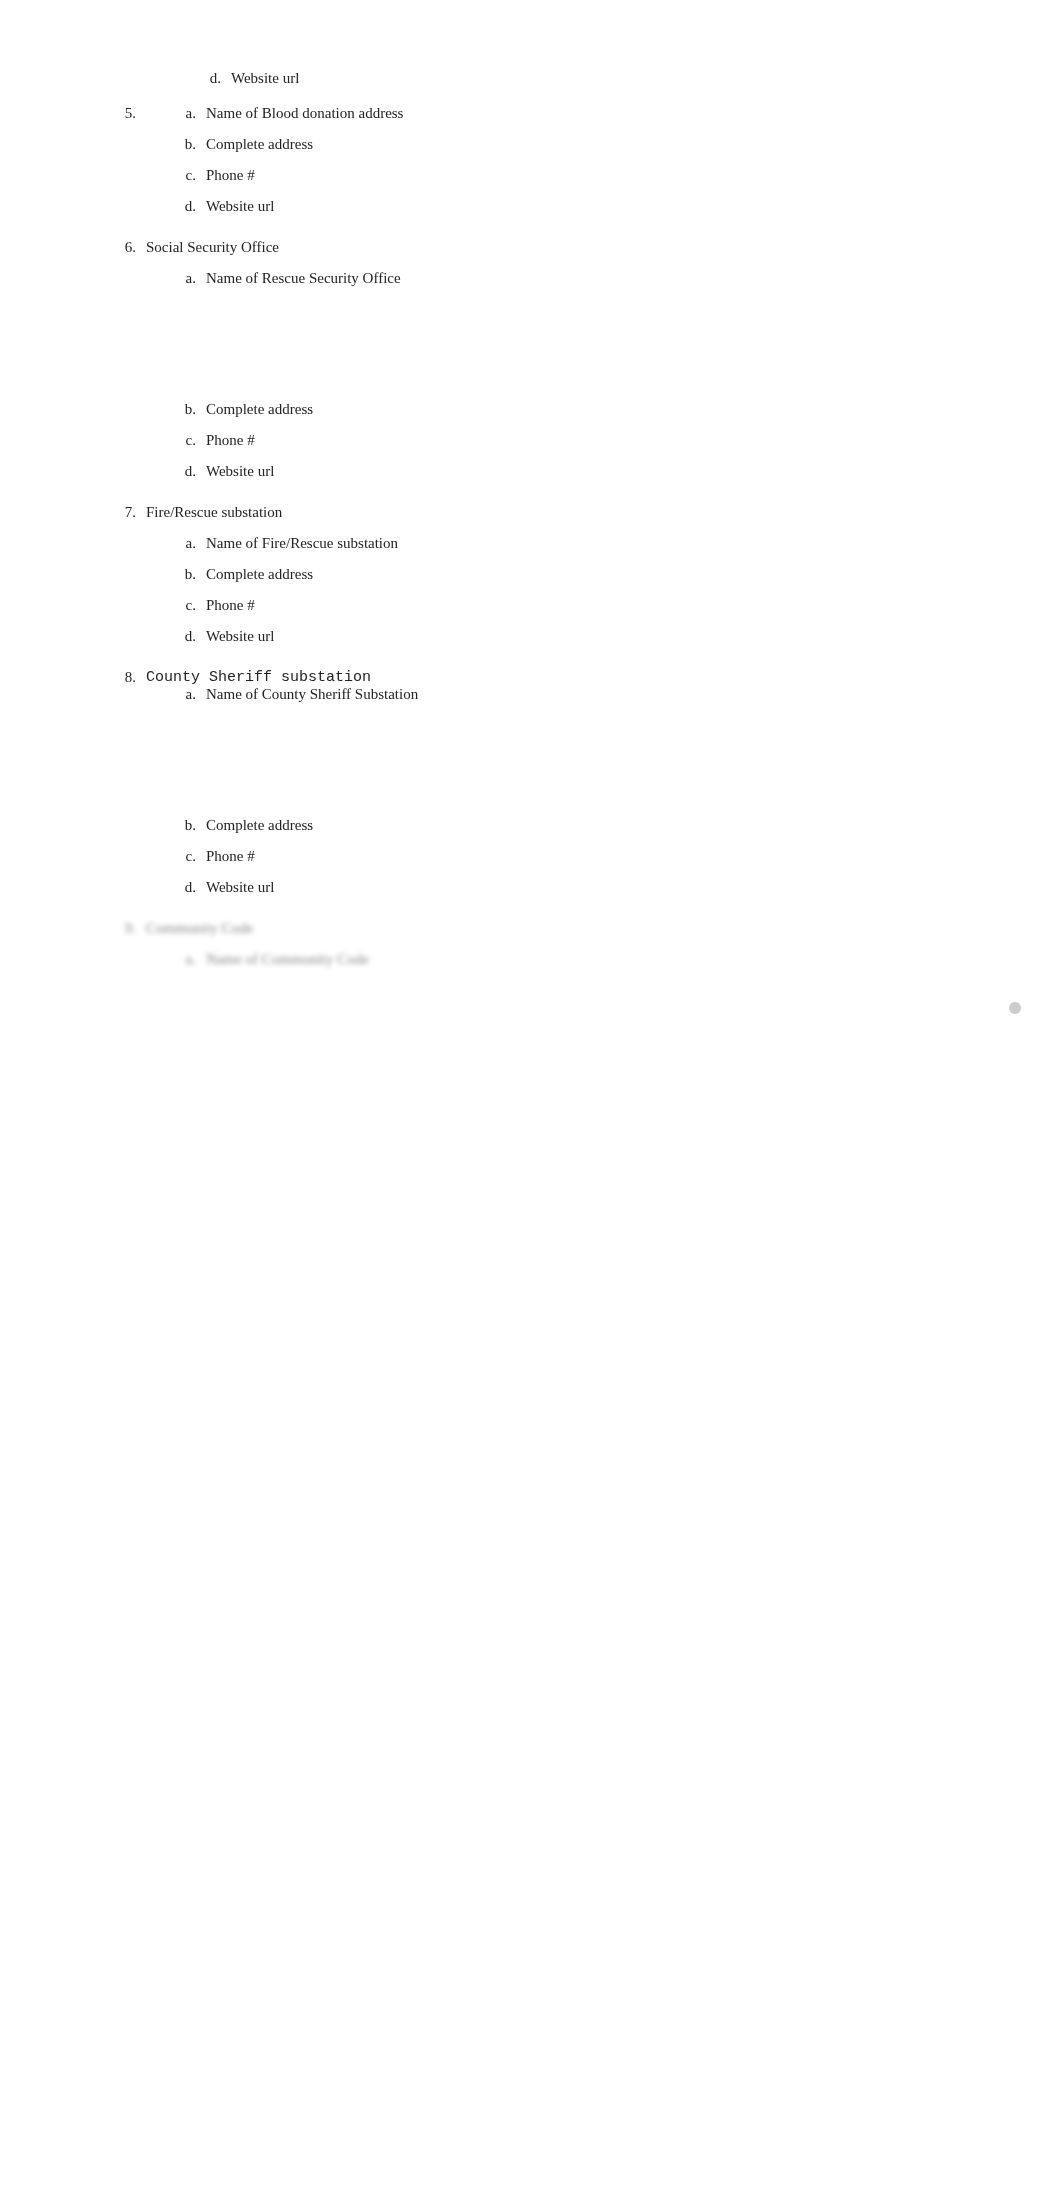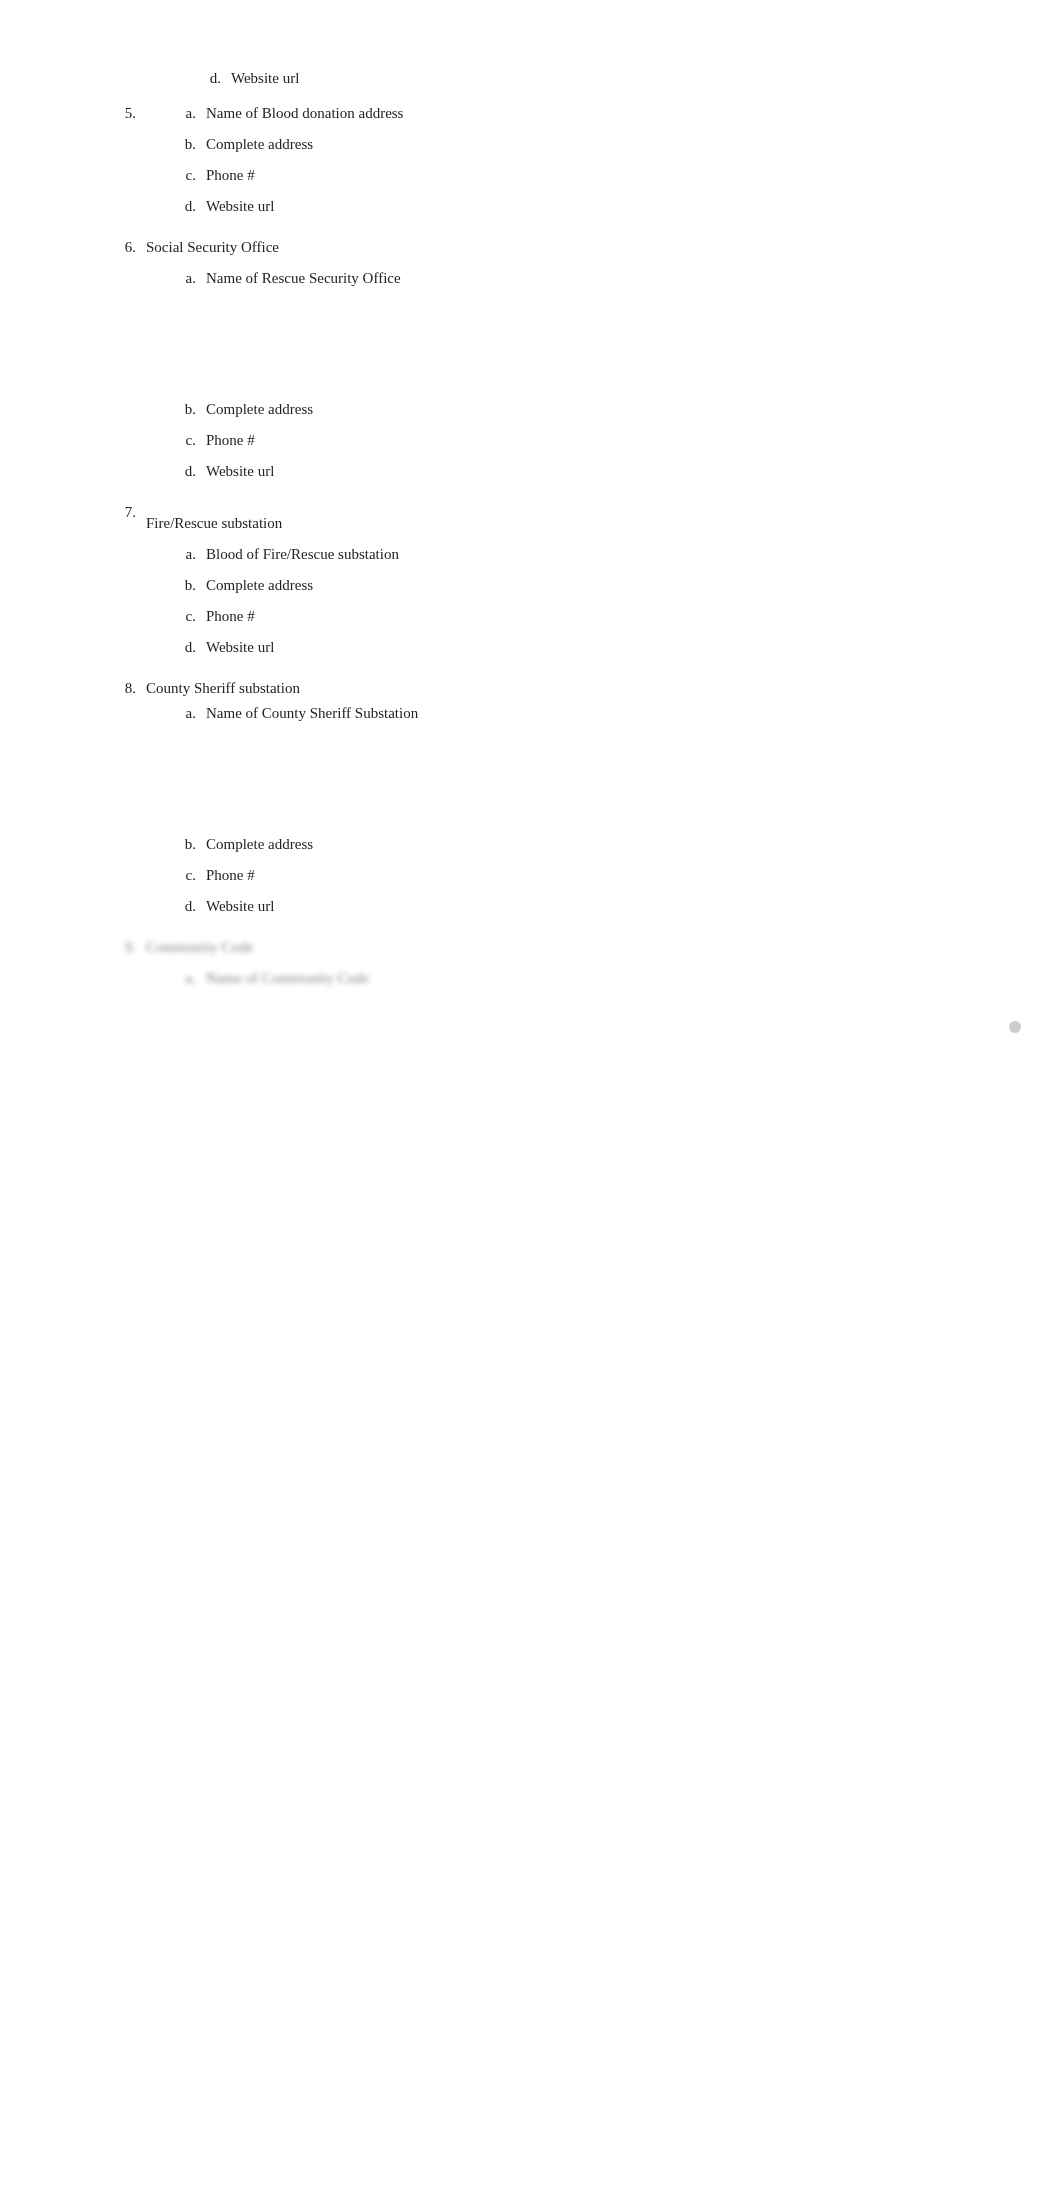--- a/index.html
+++ b/index.html
@@ -76,45 +76,45 @@
       </div>
       <div style="display:flex; align-items:flex-start; margin-bottom:14px; padding-left:20px;">
         <span style="min-width:40px; text-align:right; padding-right:10px; flex-shrink:0;">d.</span>
         <span>Website url</span>
       </div>
     </div>
   </div>
 
   <div style="display:flex; align-items:flex-start; margin-bottom:10px; margin-top:8px;">
     <span style="min-width:65px; text-align:right; padding-right:10px; flex-shrink:0;">7.</span>
-    <div style="flex:1;margin-top:11px;">
+    <div style="flex:1;">
       <div style="margin-bottom:14px;">Fire/Rescue substation</div>
       <div style="display:flex; align-items:flex-start; margin-bottom:14px; padding-left:20px;">
         <span style="min-width:40px; text-align:right; padding-right:10px; flex-shrink:0;">a.</span>
-        <span>Blood of Fire/Rescue substation</span>
+        <span>Name of Fire/Rescue substation</span>
       </div>
       <div style="display:flex; align-items:flex-start; margin-bottom:14px; padding-left:20px;">
         <span style="min-width:40px; text-align:right; padding-right:10px; flex-shrink:0;">b.</span>
         <span>Complete address</span>
       </div>
       <div style="display:flex; align-items:flex-start; margin-bottom:14px; padding-left:20px;">
         <span style="min-width:40px; text-align:right; padding-right:10px; flex-shrink:0;">c.</span>
         <span>Phone #</span>
       </div>
       <div style="display:flex; align-items:flex-start; margin-bottom:14px; padding-left:20px;">
         <span style="min-width:40px; text-align:right; padding-right:10px; flex-shrink:0;">d.</span>
         <span>Website url</span>
       </div>
     </div>
   </div>
 
   <div style="display:flex; align-items:flex-start; margin-bottom:10px; margin-top:8px;">
     <span style="min-width:65px; text-align:right; padding-right:10px; flex-shrink:0;">8.</span>
     <div style="flex:1;">
-      <div style="margin-bottom:8px;">County Sheriff substation</div>
+      <div style="margin-bottom:0;font-family:Liberation Mono, monospace;">County Sheriff substation</div>
       <div style="display:flex; align-items:flex-start; margin-bottom:14px; padding-left:20px;">
         <span style="min-width:40px; text-align:right; padding-right:10px; flex-shrink:0;">a.</span>
         <span>Name of County Sheriff Substation</span>
       </div>
 
       <div style="height: 100px;"></div>
       <div style="display:flex; align-items:flex-start; margin-bottom:14px; padding-left:20px;">
         <span style="min-width:40px; text-align:right; padding-right:10px; flex-shrink:0;">b.</span>
         <span>Complete address</span>
       </div>

